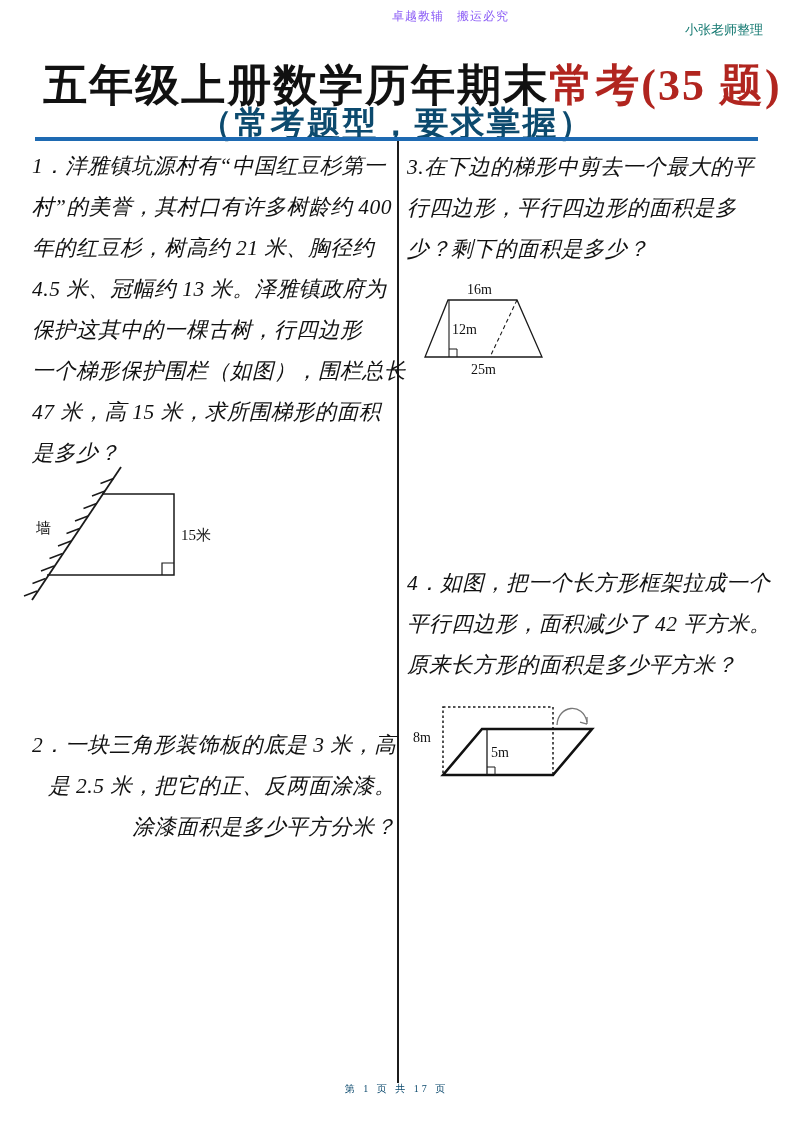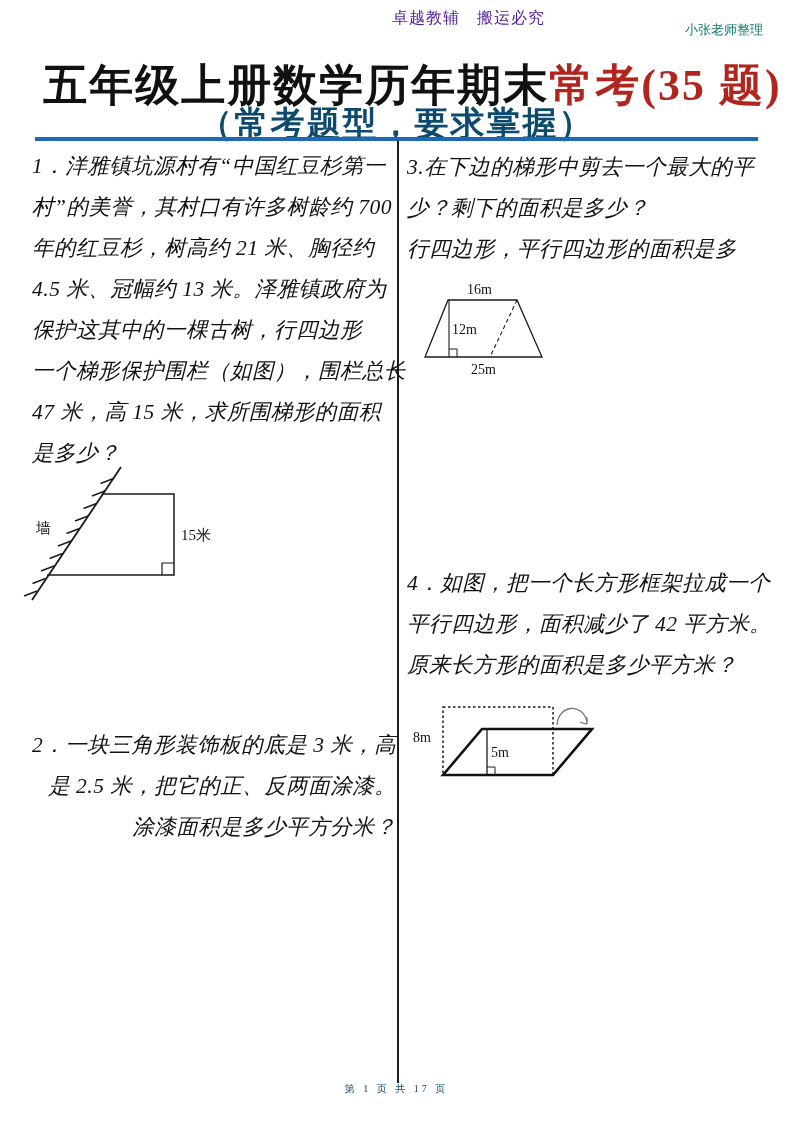--- a/index.html
+++ b/index.html
@@ -1,21 +1,21 @@
 <!DOCTYPE html>
 <html><head>
 <meta charset="utf-8">
 <style>
   html,body{margin:0;padding:0;background:#ffffff;}
   .page{
     position:relative;width:793px;height:1122px;background:#ffffff;
     font-family:"Liberation Serif","DejaVu Serif",serif;color:#111;
     overflow:hidden;
   }
-  .hdr-center{position:absolute;left:392px;top:8px;font-size:16px;letter-spacing:1px;color:#4c1d95;white-space:nowrap;}
+  .hdr-center{position:absolute;left:392px;top:8px;font-size:12px;letter-spacing:1px;color:#8b5cf6;white-space:nowrap;}
   .hdr-right{position:absolute;right:30px;top:21px;font-size:13px;color:#0f766e;white-space:nowrap;}
   .title{position:absolute;left:0;top:40px;width:100%;margin:16px;text-align:center;
          font-size:44px;font-weight:bold;letter-spacing:2px;white-space:nowrap;}
   .title .red{color:#b1251f;}
   .subtitle{position:absolute;left:0;top:101px;width:100%;text-align:center;
             font-size:34px;font-weight:bold;color:#0c4a6e;letter-spacing:2px;}
   .blue-rule{position:absolute;left:35px;top:137px;width:723px;height:4px;background:#1e6ab2;}
   .col-divider{position:absolute;left:397px;top:141px;width:2px;height:942px;background:#1c1c1c;}
   .prob{position:absolute;font-size:21.5px;line-height:41px;letter-spacing:0.5px;white-space:nowrap;}
   .prob div{height:41px;font-style:italic;}
@@ -40,21 +40,21 @@
   <div class="hdr-right">小张老师整理</div>
 
   <h1 class="title"><span>五年级上册数学历年期末</span><span class="red">常考(35 题)</span></h1>
 
   <div class="subtitle">（常考题型，要求掌握）</div>
   <div class="blue-rule"></div>
   <div class="col-divider"></div>
 
   <div class="prob" id="p1">
     <div>1．洋雅镇坑源村有“中国红豆杉第一</div>
-    <div>村”的美誉，其村口有许多树龄约 700</div>
+    <div>村”的美誉，其村口有许多树龄约 400</div>
     <div>年的红豆杉，树高约 21 米、胸径约</div>
     <div>4.5 米、冠幅约 13 米。泽雅镇政府为</div>
     <div>保护这其中的一棵古树，行四边形</div>
     <div>一个梯形保护围栏（如图），围栏总长</div>
     <div>47 米，高 15 米，求所围梯形的面积</div>
     <div>是多少？</div>
   </div>
 
   <svg class="diag" id="d1" width="215" height="145" viewBox="0 0 215 145">
     <path d="M10 140 L99 7" stroke="#1a1a1a" stroke-width="1.8" fill="none"></path>
@@ -66,22 +66,22 @@
   </svg>
 
   <div class="prob" id="p2">
     <div>2．一块三角形装饰板的底是 3 米，高</div>
     <div>是 2.5 米，把它的正、反两面涂漆。</div>
     <div>涂漆面积是多少平方分米？</div>
   </div>
 
   <div class="prob" id="p3">
     <div>3.在下边的梯形中剪去一个最大的平</div>
+    <div>行四边形，平行四边形的面积是多</div>
     <div>少？剩下的面积是多少？</div>
-    <div>行四边形，平行四边形的面积是多</div>
   </div>
 
   <svg class="diag" id="d3" width="200" height="110" viewBox="0 0 200 110">
     <polygon points="38,25 107,25 132,82 15,82" stroke="#1a1a1a" stroke-width="1.3" fill="none"></polygon>
     <path d="M39 25 V82" stroke="#1a1a1a" stroke-width="1.1" fill="none"></path>
     <path d="M39 74 h8 v8" stroke="#1a1a1a" stroke-width="1" fill="none"></path>
     <path d="M107 25 L80 82" stroke="#1a1a1a" stroke-width="1.1" stroke-dasharray="4 3" fill="none"></path>
     <text x="57" y="19" font-size="14">16m</text>
     <text x="42" y="59" font-size="14">12m</text>
     <text x="61" y="99" font-size="14">25m</text>

